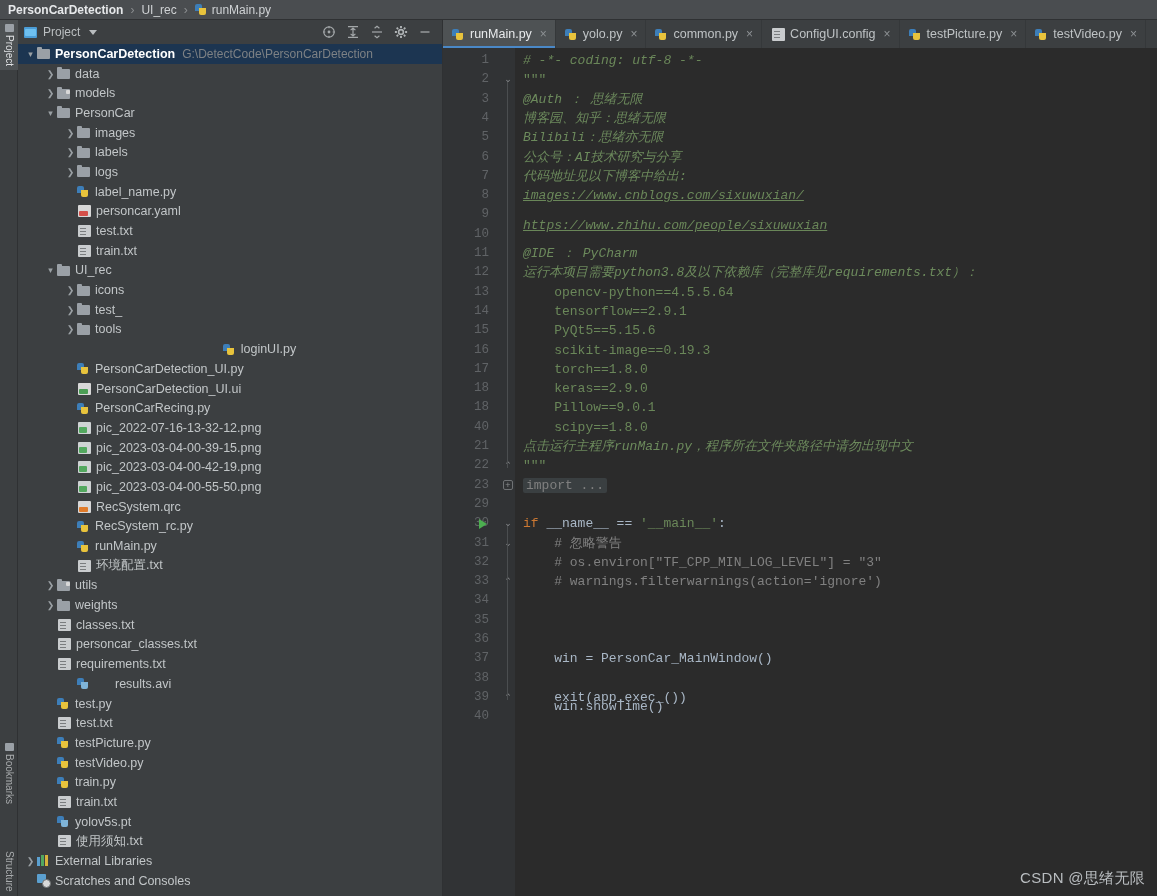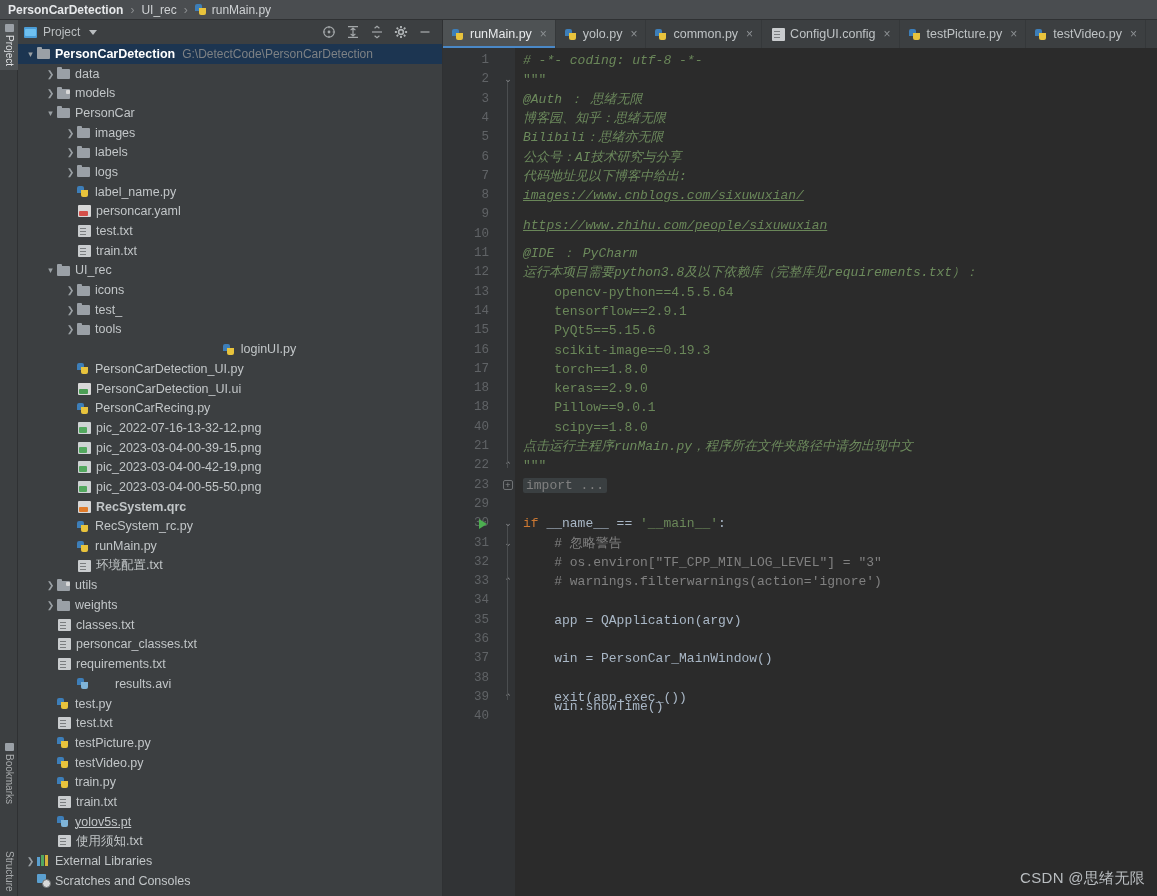--- a/index.html
+++ b/index.html
@@ -334,21 +334,21 @@
             <div class="row" style="padding-left: 46px;">
               <span class="arrow none"></span>
               <span class="fi fi-png"></span>
               <span class="lbl">pic_2023-03-04-00-42-19.png</span>
             </div>
             <div class="row" style="padding-left: 46px;">
               <span class="arrow none"></span>
               <span class="fi fi-png"></span>
               <span class="lbl">pic_2023-03-04-00-55-50.png</span>
             </div>
-            <div class="row" style="padding-left: 46px; font-weight: bold;">
+            <div class="row" style="padding-left: 46px;">
               <span class="arrow none"></span>
               <span class="fi fi-qrc"></span>
               <span class="lbl">RecSystem.qrc</span>
             </div>
             <div class="row" style="padding-left: 46px;">
               <span class="arrow none"></span>
               <span class="fi fi-py"></span>
               <span class="lbl">RecSystem_rc.py</span>
             </div>
             <div class="row" style="padding-left: 46px;">
@@ -414,21 +414,21 @@
             <div class="row" style="padding-left: 26px;">
               <span class="arrow none"></span>
               <span class="fi fi-py"></span>
               <span class="lbl">train.py</span>
             </div>
             <div class="row" style="padding-left: 26px;">
               <span class="arrow none"></span>
               <span class="fi fi-txt"></span>
               <span class="lbl">train.txt</span>
             </div>
-            <div class="row" style="padding-left: 26px; text-decoration: underline;">
+            <div class="row" style="padding-left: 26px;">
               <span class="arrow none"></span>
               <span class="fi fi-bin"></span>
               <span class="lbl">yolov5s.pt</span>
             </div>
             <div class="row" style="padding-left: 26px;">
               <span class="arrow none"></span>
               <span class="fi fi-txt"></span>
               <span class="lbl">使用须知.txt</span>
             </div>
             <div class="row" style="padding-left: 6px;">
@@ -552,21 +552,20 @@
             <div class="codeline" style="top: 369.7px; left: 8px;"><span class="c-docstr">    scipy==1.8.0</span></div>
             <div class="codeline" style="top: 389px; left: 8px;"><span class="c-cn">点击运行主程序runMain.py，程序所在文件夹路径中请勿出现中文</span></div>
             <div class="codeline" style="top: 408.3px; left: 8px;"><span class="c-docstr">"""</span></div>
             <div class="codeline" style="top: 427.6px; left: 8px;"><span class="import-fold">import ...</span></div>
             <div class="codeline" style="top: 446.9px; left: 8px;"><span class="c-txt"></span></div>
             <div class="codeline" style="top: 466.2px; left: 8px;"><span class="c-kw">if</span><span class="c-txt"> __name__ == </span><span class="c-str">'__main__'</span><span class="c-txt">:</span></div>
             <div class="codeline" style="top: 485.5px; left: 8px;"><span class="c-greycom">    # 忽略警告</span></div>
             <div class="codeline" style="top: 504.8px; left: 8px;"><span class="c-greycom">    # os.environ["TF_CPP_MIN_LOG_LEVEL"] = "3"</span></div>
             <div class="codeline" style="top: 524.1px; left: 8px;"><span class="c-greycom">    # warnings.filterwarnings(action='ignore')</span></div>
             <div class="codeline" style="top: 543.4px; left: 8px;"><span class="c-txt"></span></div>
-            <div class="codeline" style="top: 562.7px; left: 8px;"><span class="c-txt">    app = <span class="c-txt">QApplication</span>(argv)</span></div>
             <div class="codeline" style="top: 582px; left: 8px;"><span class="c-txt"></span></div>
             <div class="codeline" style="top: 601.3px; left: 8px;"><span class="c-txt">    win = <span class="c-txt">PersonCar_MainWindow</span>()</span></div>
             <div class="codeline" style="top: 649px; left: 8px;"><span class="c-txt">    win.<span class="c-txt">showTime</span>()</span></div>
             <div class="codeline" style="top: 639.9px; left: 8px;"><span class="c-txt">    <span class="c-txt">exit</span>(app.exec_())</span></div>
             <div class="codeline" style="top: 659.2px; left: 8px;"><span class="c-txt"></span></div>
           </div>
       </div>
     </div>
   </div>
 

